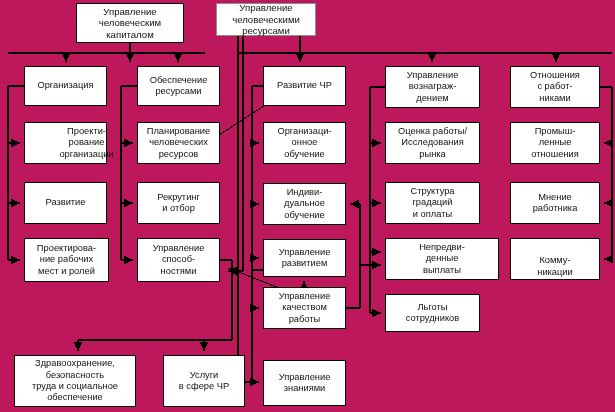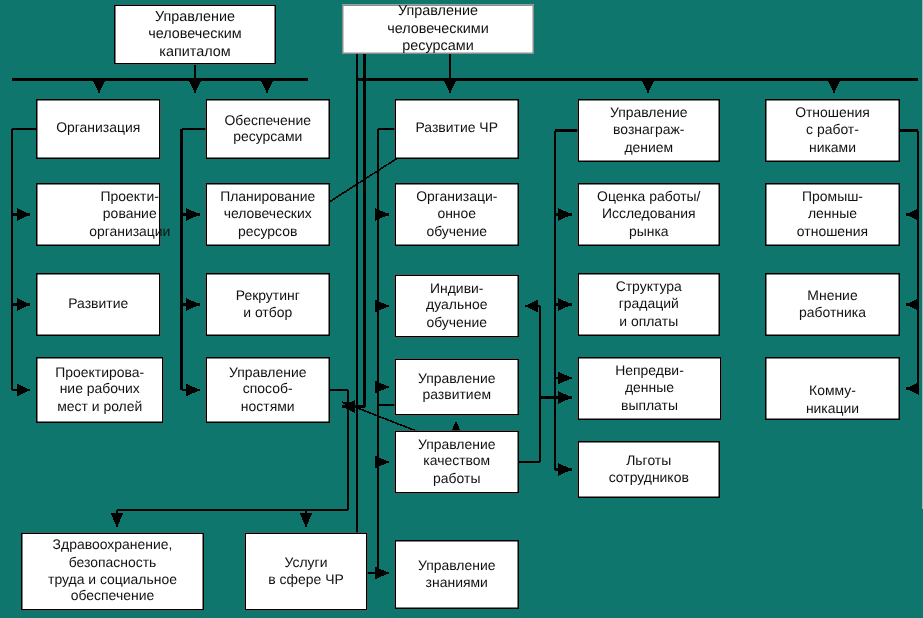--- a/index.html
+++ b/index.html
@@ -1,16 +1,16 @@
 <!DOCTYPE html>
 <html><head>
 <meta charset="utf-8">
 <style>
   html,body{margin:0;padding:0;background:#fff;}
-  #stage{position:relative;width:615px;height:412px;background:#0f766e;
+  #stage{position:relative;width:615px;height:412px;background:#be185d;
          font-family:"Liberation Sans","DejaVu Sans",sans-serif;overflow:hidden;}
   svg#wires{position:absolute;left:0;top:0;width:615px;height:412px;}
   .node{position:absolute;box-sizing:border-box;border:1.4px solid #000;background:#fff;
         display:flex;align-items:center;justify-content:center;text-align:center;
         font-size:9.3px;line-height:11.4px;color:#111;padding:1px 2px;}
   .node.root{border:1.6px solid #000;font-size:9.6px;}
   .node.rootgray{border:1.8px solid #8d8d8d;font-size:9.6px;}
   .node span{display:block;white-space:pre-line;}
 </style>
 </head>
@@ -103,21 +103,21 @@
 
     </g>
   </svg>
 
   <div id="nodes">
       <div class="node root" style="left: 76px; top: 3px; width: 108px; height: 40px;">
         <span>Управление
 человеческим
 капиталом</span>
       </div>
-      <div class="node rootgray" style="left: 228px; top: 3px; width: 128px; height: 33px;">
+      <div class="node rootgray" style="left: 216px; top: 3px; width: 100px; height: 33px;">
         <span>Управление человеческими
 ресурсами</span>
       </div>
       <div class="node" style="left: 24px; top: 66px; width: 83px; height: 40px;">
         <span>Организация</span>
       </div>
       <div class="node" style="left: 24px; top: 122px; width: 83px; height: 42px; padding-left: 44px;">
         <span>Проекти-
 рование
 организации</span>
@@ -182,21 +182,21 @@
       <div class="node" style="left: 385px; top: 122px; width: 95px; height: 42px;">
         <span>Оценка работы/
 Исследования
 рынка</span>
       </div>
       <div class="node" style="left: 385px; top: 182px; width: 95px; height: 42px;">
         <span>Структура
 градаций
 и оплаты</span>
       </div>
-      <div class="node" style="left: 385px; top: 238px; width: 96px; height: 42px;">
+      <div class="node" style="left: 385px; top: 238px; width: 114px; height: 42px;">
         <span>Непредви-
 денные
 выплаты</span>
       </div>
       <div class="node" style="left: 385px; top: 294px; width: 95px; height: 38px;">
         <span>Льготы
 сотрудников</span>
       </div>
       <div class="node" style="left: 510px; top: 66px; width: 90px; height: 42px;">
         <span>Отношения

